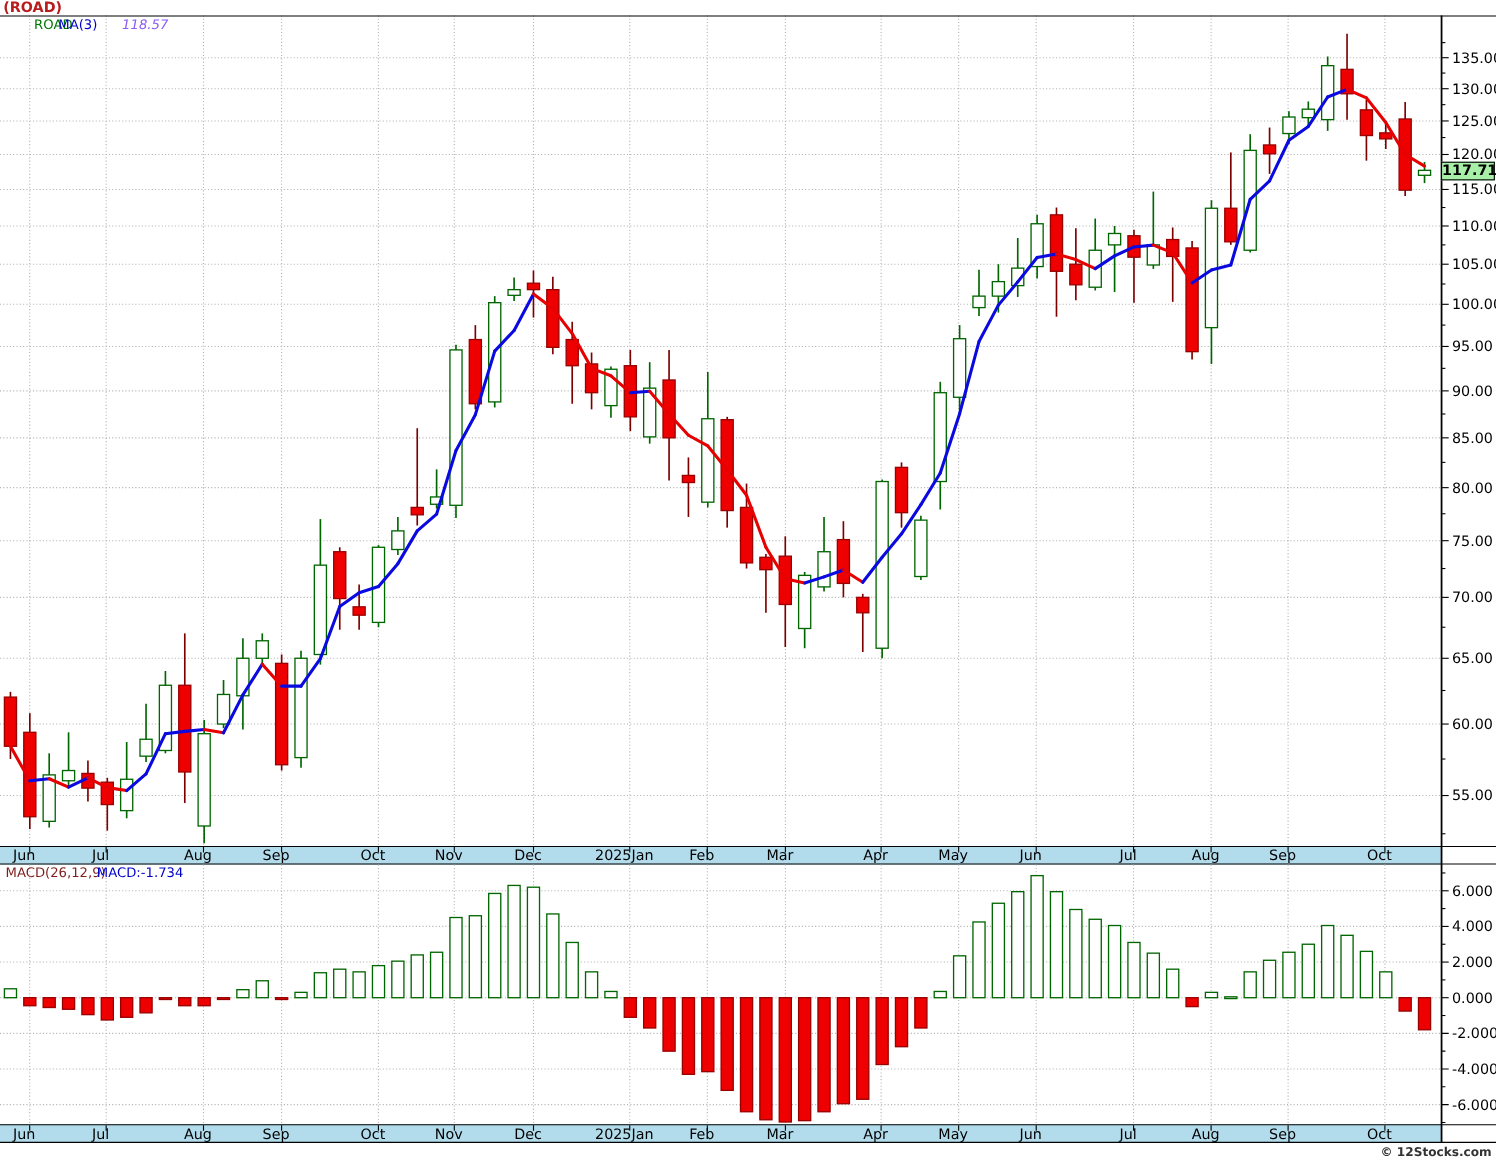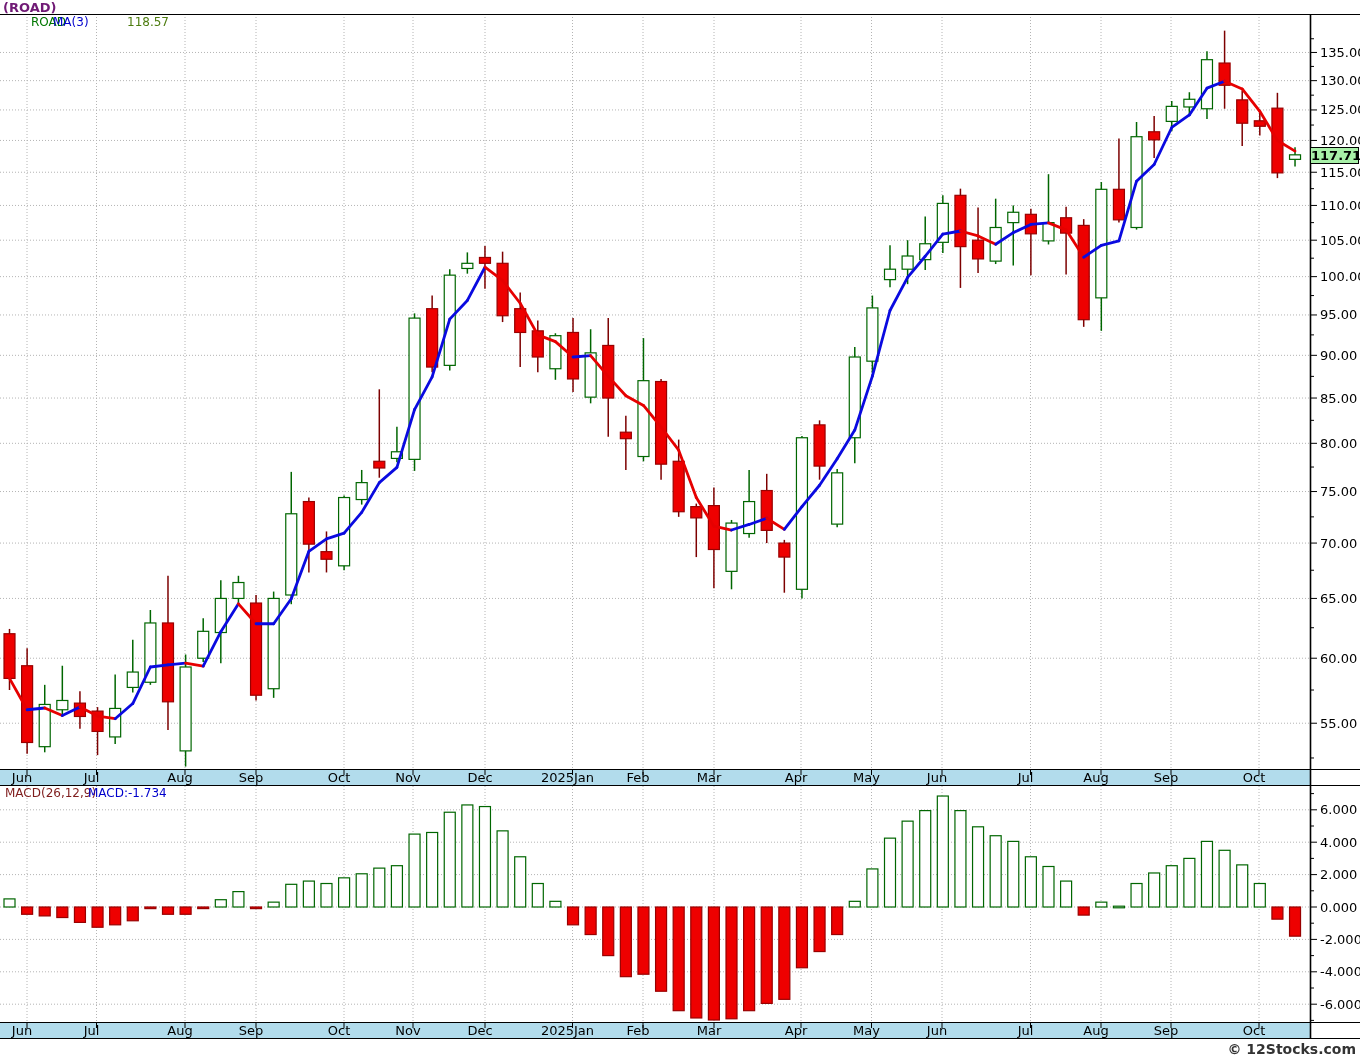--- a/index.html
+++ b/index.html
@@ -1,32 +1,32 @@
 <!DOCTYPE html>
 <html><head>
 <meta charset="utf-8">
 <style>
   html,body{margin:0;padding:0;background:#ffffff;}
   #page{position:relative;width:1360px;height:1056px;background:#fff;overflow:hidden;
         font-family:"DejaVu Sans",sans-serif;}
   #chart-svg{position:absolute;left:0;top:0;}
-  .hdr{position:absolute;left:3px;top:0px;font-size:13px;font-weight:bold;color:#701a75;letter-spacing:0px;}
+  .hdr{position:absolute;left:3px;top:0px;font-size:13px;font-weight:bold;color:#b91c1c;letter-spacing:0px;}
   .legend{position:absolute;left:0;top:15px;height:13px;font-size:12px;}
   .legend span{position:absolute;top:0;white-space:nowrap;margin-left:23px;}
   .sym{left:8px;color:#007700;}
   .ma{left:30px;color:#0000cc;}
-  .mav{left:104px;color:#4d7c0f;}
+  .mav{left:88px;color:#8b5cf6;font-style:italic;}
   .macdrow{position:absolute;left:0;top:786px;height:12px;font-size:12px;}
   .macdrow span{position:absolute;top:0;white-space:nowrap;}
   .macdlabel{left:5px;color:#7f1d1d;}
   .macdvalue{left:88px;color:#0000cc;}
   .pricebox{position:absolute;left:1310px;top:147px;width:47px;height:15px;
             background:#a8f0a8;border:1px solid #000;color:#000;font-size:13px;font-weight:600;
             text-align:left;line-height:15px;}
-  .copyright{position:absolute;right:4px;top:1041px;font-size:14px;font-weight:bold;color:#333;}
+  .copyright{position:absolute;right:4px;top:1041px;font-size:11px;font-weight:bold;color:#333;}
 </style>
 </head>
 <body>
 
 <div id="page">
   <svg id="chart-svg" width="1360" height="1056">
       <rect x="0" y="769" width="1310" height="17" fill="#b2dcec" stroke="none"></rect>
       <line x1="0" y1="769.5" x2="1360" y2="769.5" stroke="#000000" stroke-width="1"></line>
       <line x1="0" y1="785.5" x2="1360" y2="785.5" stroke="#000000" stroke-width="1"></line>
       <line x1="27" y1="770" x2="27" y2="775" stroke="#000000" stroke-width="1"></line>

